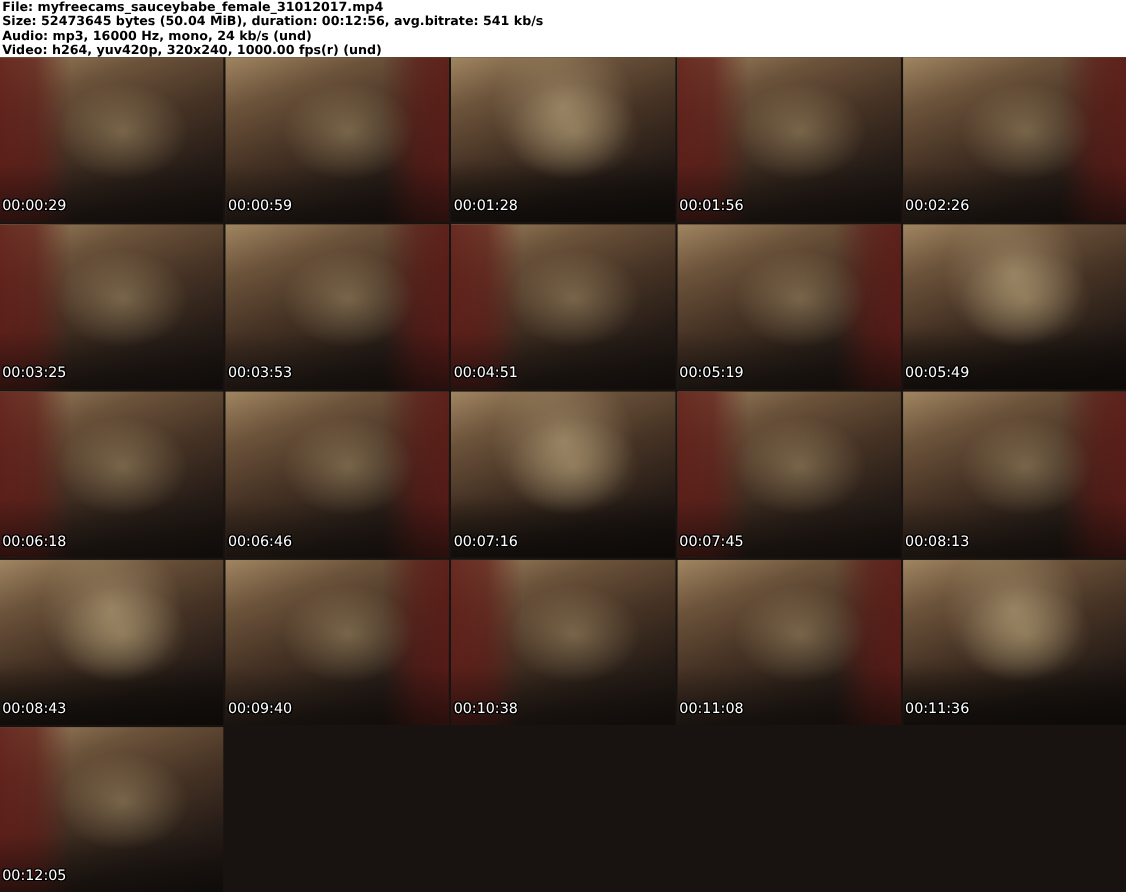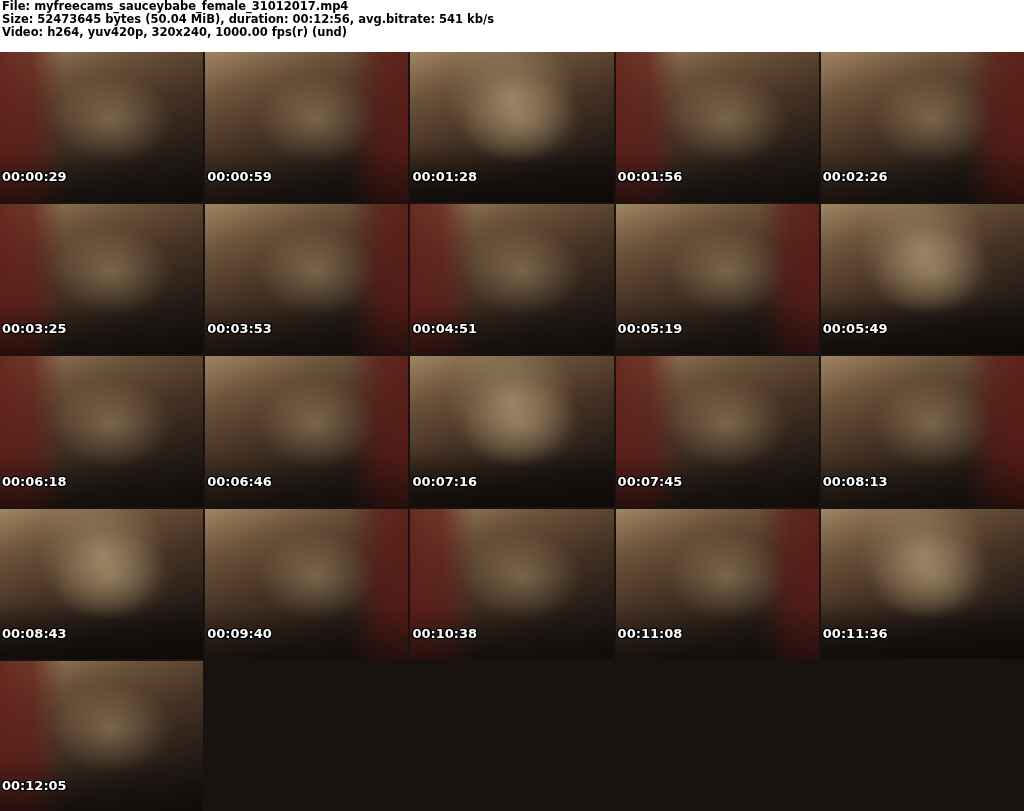--- a/index.html
+++ b/index.html
@@ -70,42 +70,43 @@
     content: "";
     position: absolute;
     inset: 0;
     background: radial-gradient(ellipse at 55% 45%, rgba(216,196,143,0.35) 0%, rgba(216,196,143,0) 38%),
                 linear-gradient(0deg, rgba(12,9,7,0.6) 0%, rgba(12,9,7,0) 35%);
     pointer-events: none;
   }
   .timestamp {
     position: absolute;
     left: 2px;
-    bottom: 18px;
+    bottom: 7px;
     z-index: 2;
     color: #ffffff;
     font-size: 13px;
-    font-weight: bold;
+    font-weight: normal;
     line-height: 14px;
     letter-spacing: 0px;
     text-shadow:
       -1px -1px 0 #000, 1px -1px 0 #000,
       -1px  1px 0 #000, 1px  1px 0 #000,
        0   -1px 0 #000, 0    1px 0 #000,
       -1px  0   0 #000, 1px  0   0 #000;
   }
 </style>
 </head>
 <body>
 
 <div id="sheet">
 
   <div id="meta-header">
     <div class="meta-line">File: myfreecams_sauceybabe_female_31012017.mp4</div>
     <div class="meta-line">Size: 52473645 bytes (50.04 MiB), duration: 00:12:56, avg.bitrate: 541 kb/s</div>
+    <div class="meta-line">Audio: mp3, 16000 Hz, mono, 24 kb/s (und)</div>
     <div class="meta-line">Video: h264, yuv420p, 320x240, 1000.00 fps(r) (und)</div>
   </div>
 
   <div id="thumb-grid">
       <div class="thumb v0">
         <span class="timestamp">00:00:29</span>
       </div>
       <div class="thumb v1">
         <span class="timestamp">00:00:59</span>
       </div>

